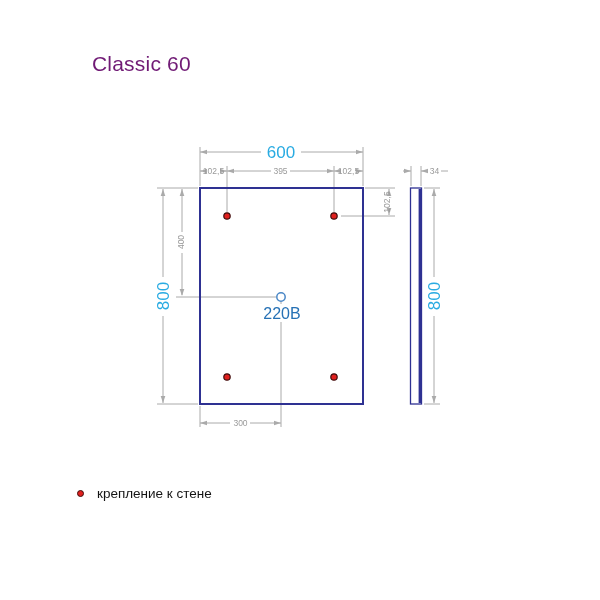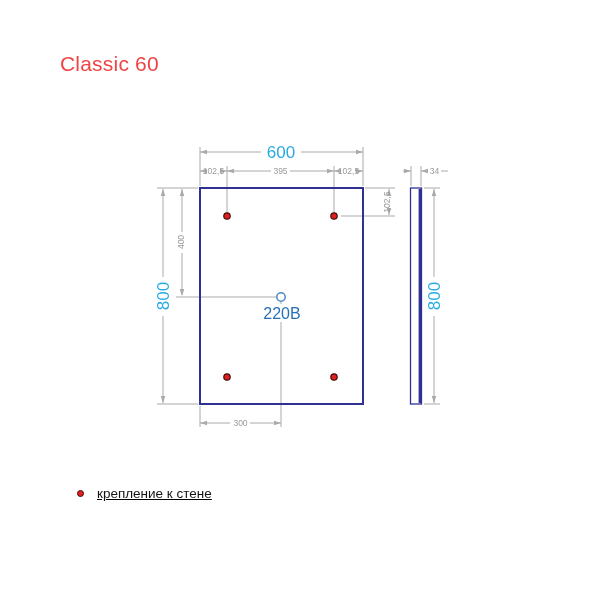--- a/index.html
+++ b/index.html
@@ -1,35 +1,35 @@
 <!DOCTYPE html>
 <html><head>
 <meta charset="utf-8">
 <style>
   * { margin: 0; padding: 0; box-sizing: border-box; }
   html, body { width: 600px; height: 600px; background: #ffffff; overflow: hidden; }
   body { font-family: "Liberation Sans", sans-serif; position: relative; }
 
   .page-title {
-    position: absolute; left: 60px; top: 52px;
-    font-size: 21px; color: #ef4444; letter-spacing: 0.2px;
+    position: absolute; left: 92px; top: 52px;
+    font-size: 21px; color: #701a75; letter-spacing: 0.2px;
   }
 
   .drawing-svg { position: absolute; left: 0; top: 0; width: 600px; height: 600px; }
 
   svg text {
     font-family: "Liberation Sans", sans-serif;
   }
   .dim-text-small { font-size: 8.5px; fill: #9a9a9a; }
   .dim-text-big   { font-size: 17px;  fill: #29ABE2; }
   .power-text     { font-size: 16px;  fill: #2671B5; }
 
   .legend {
     position: absolute; left: 77px; top: 486px;
-    display: flex; align-items: center; height: 15px; text-decoration: underline;
+    display: flex; align-items: center; height: 15px;
   }
   .legend-dot {
     width: 7px; height: 7px; border-radius: 50%;
     background: #E1201E; border: 1.5px solid #3f0d0d;
     flex: 0 0 auto;
   }
   .legend-label {
     margin-left: 13px; font-size: 13.5px; color: #141414;
   }
 </style>

